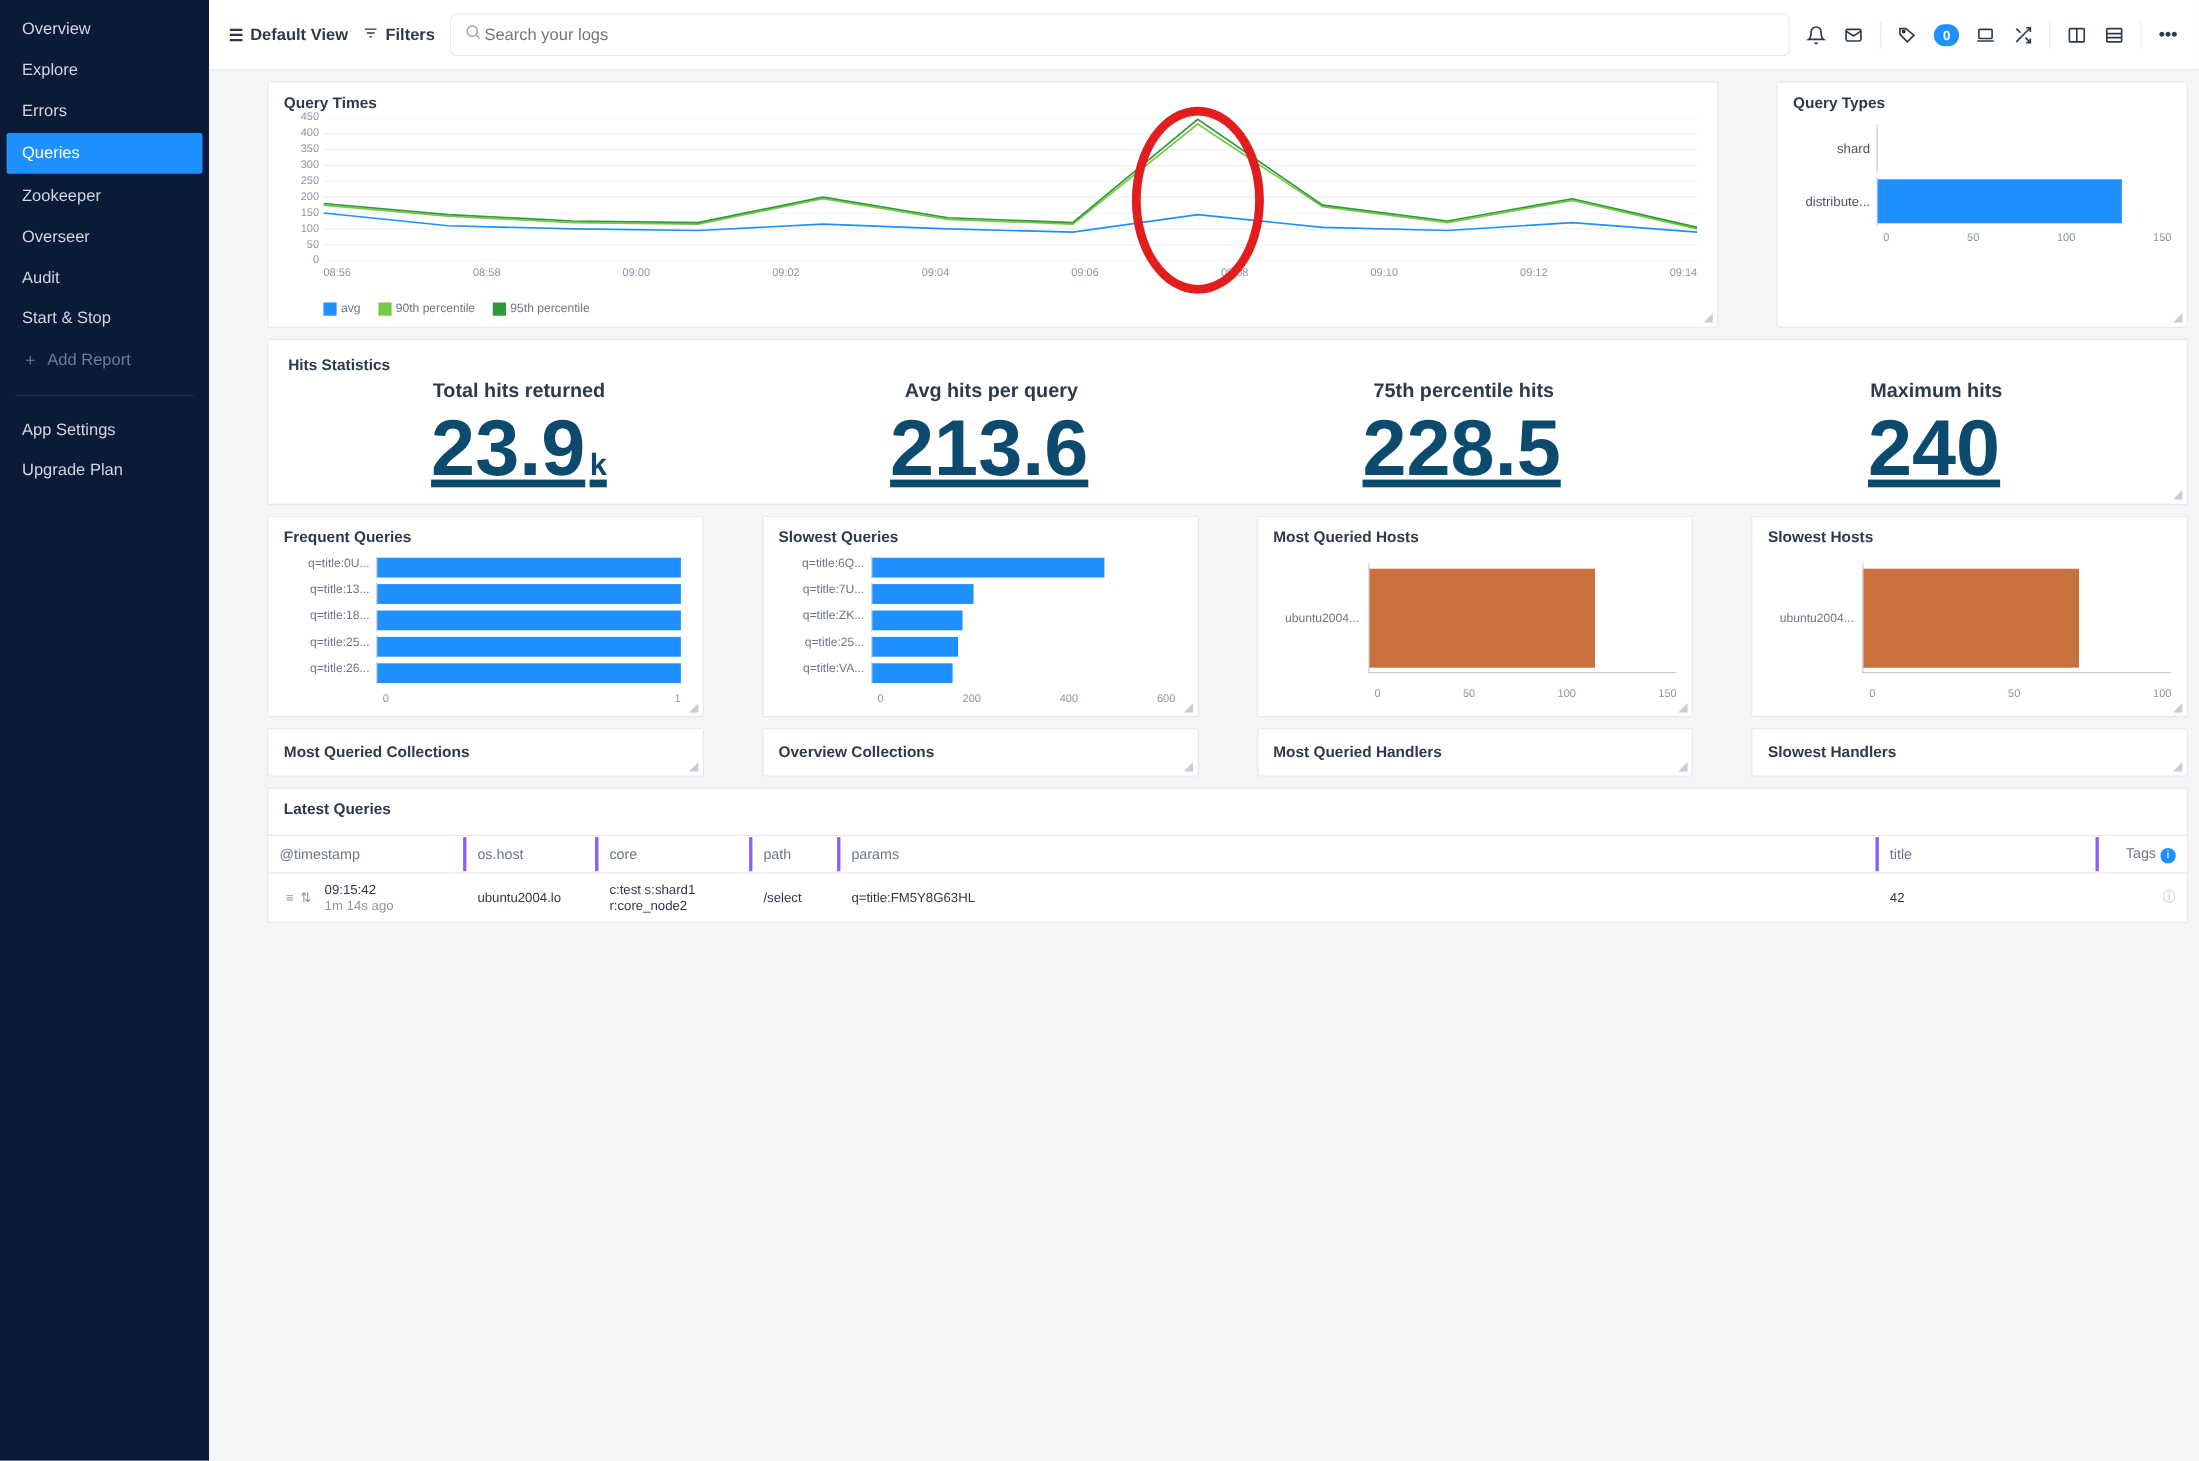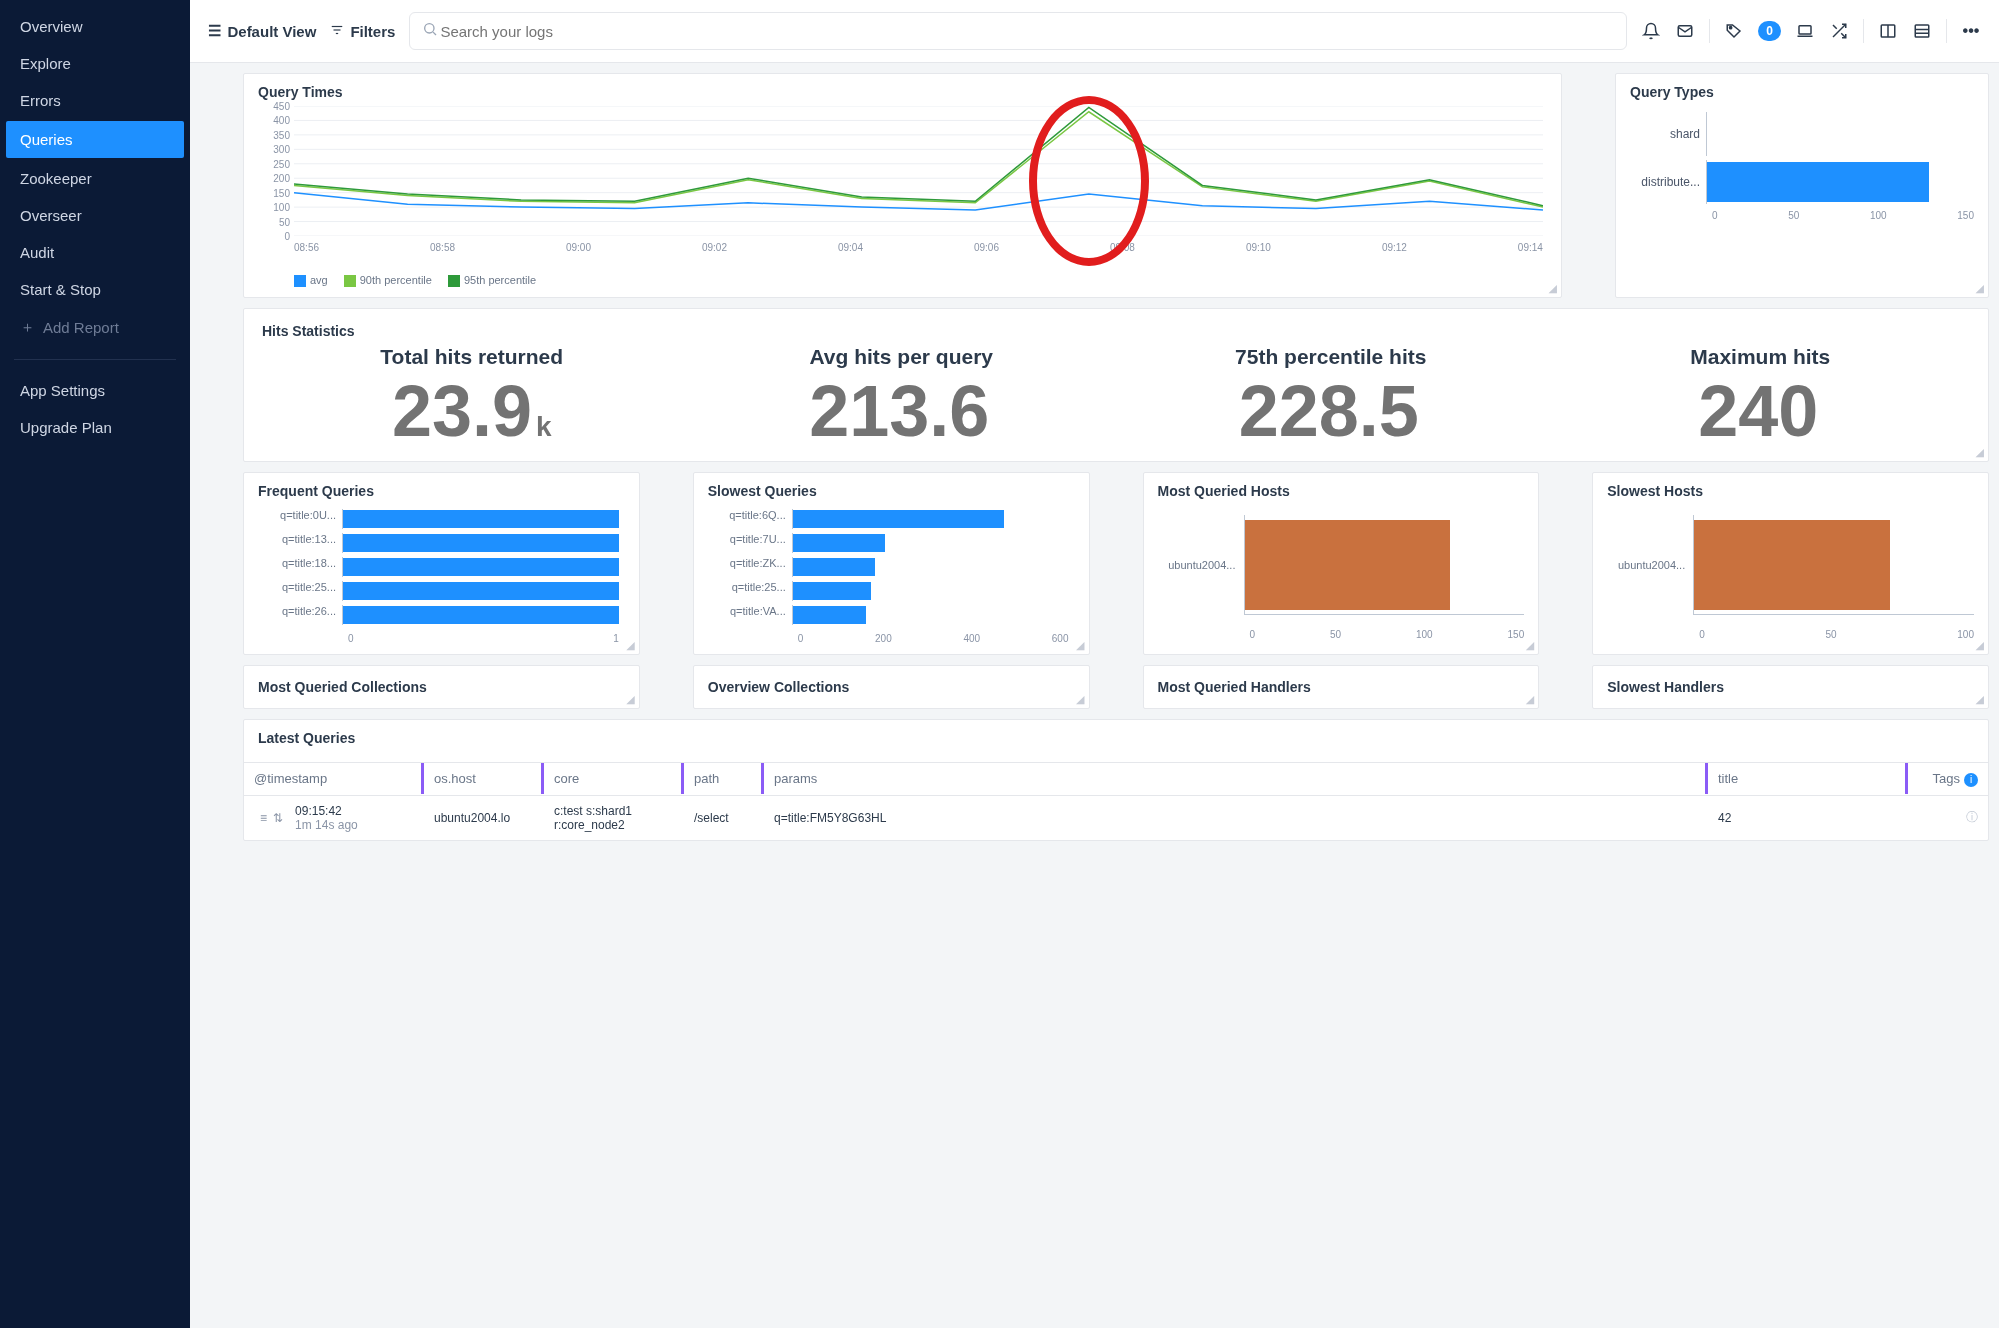--- a/index.html
+++ b/index.html
@@ -38,22 +38,22 @@
   .content{padding:10px;display:flex;flex-direction:column;gap:10px;}
   .row{display:flex;gap:10px;}
   .card{background:var(--card);border:1px solid var(--border);border-radius:2px;padding:10px 14px;position:relative;margin-left:43px;}
   .card-title{font-size:14px;font-weight:700;color:#2c3a4b;margin-bottom:6px;}
   .card-handle{position:absolute;right:4px;bottom:2px;color:#c7ccd6;font-size:11px;}
   .qt-card{flex:3;}
   .qtypes-card{flex:1;}
   .stats-card{padding:14px 18px;}
   .stats-grid{display:flex;gap:10px;margin-top:6px;}
   .stat{flex:1;text-align:center;}
-  .stat-label{font-size:21px;font-weight:700;color:#2c3a4b;margin-bottom:6px;}
-  .stat-val{font-size:72px;font-weight:800;color:#737373;line-height:1;}
+  .stat-label{font-size:18px;font-weight:700;color:#2c3a4b;margin-bottom:6px;}
+  .stat-val{font-size:72px;font-weight:800;color:#0c4a6e;line-height:1;text-decoration:underline;}
   .stat-val .suffix{font-size:28px;font-weight:800;margin-left:4px;}
   
   .mini-card{flex:1;min-width:0;}
   .hbar-chart{padding:4px 6px 0 6px;}
   .hbar-row{display:flex;height:24px;}
   .hbar-lbl{width:78px;font-size:11px;color:#6a7688;text-align:right;padding-right:6px;white-space:nowrap;overflow:hidden;text-overflow:ellipsis;}
   .hbar-track{flex:1;height:20px;position:relative;border-left:1px solid var(--axis);}
   .hbar{position:absolute;left:0;top:1px;height:18px;background:var(--blue);}
   .hbar-axis{display:flex;justify-content:space-between;font-size:10px;color:#8a94a6;margin-left:84px;margin-top:4px;}
   

